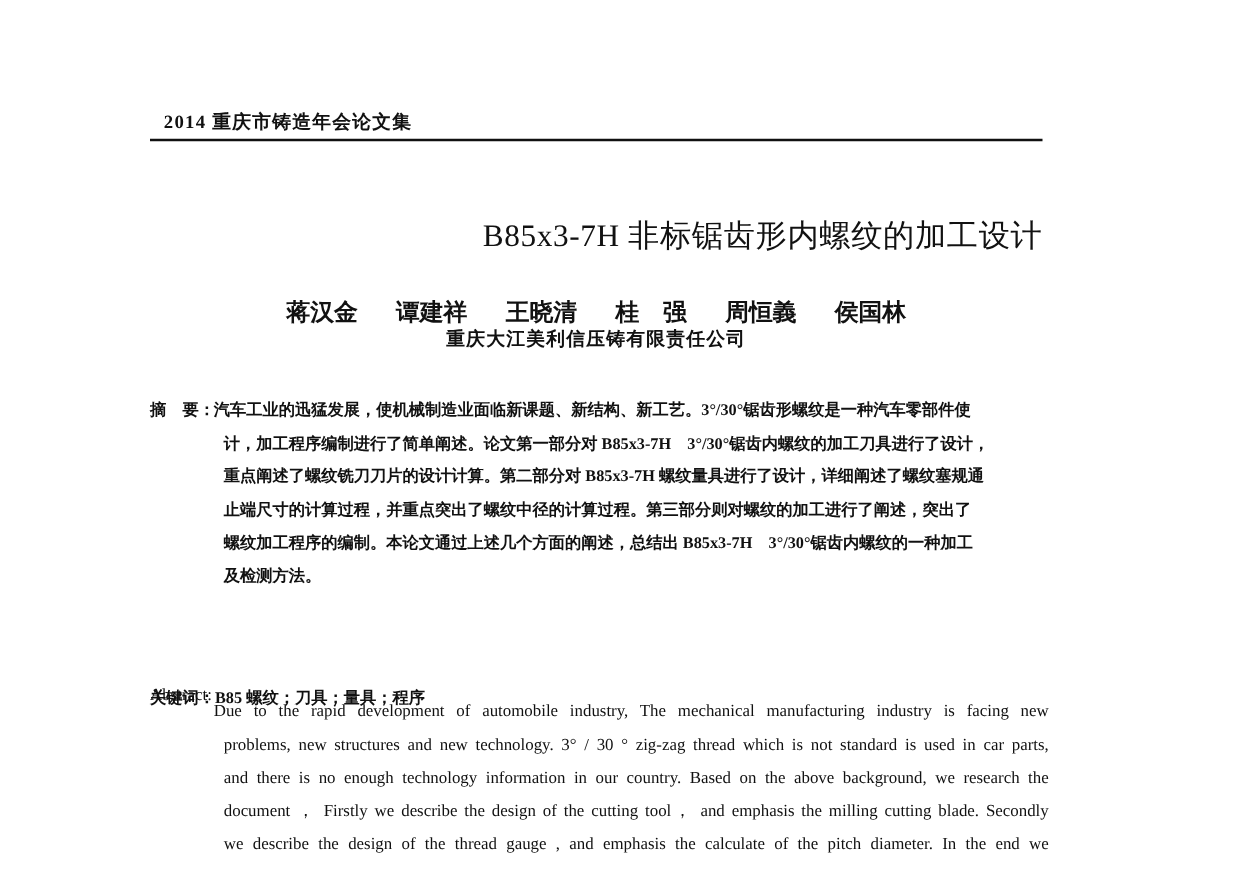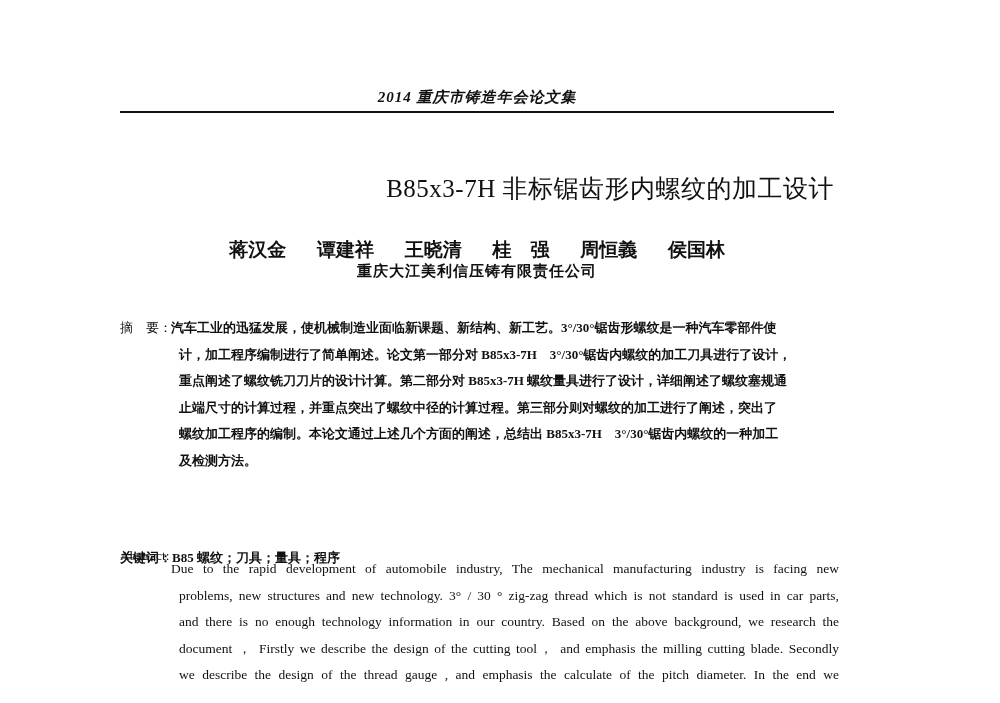--- a/index.html
+++ b/index.html
@@ -10,28 +10,26 @@
   body {
     width: 1000px;
     height: 703px;
     position: relative;
     overflow: hidden;
     color: #111111;
     font-family: "Liberation Serif", "DejaVu Serif", serif;
   }
   .running-head {
     position: absolute;
-    left: 120px;
+    left: 131px;
     top: 88px;
     width: 714px;
-    text-align: center;
     font-size: 15px;
     font-weight: bold;
     letter-spacing: 1px;
-    font-style: italic;
   }
   .head-rule {
     position: absolute;
     left: 120px;
     top: 111px;
     width: 714px;
     height: 2px;
     background: #111111;
   }
   .title {
@@ -68,21 +66,21 @@
     position: absolute;
     left: 120px;
     top: 315px;
     width: 720px;
   }
   .cn-label {
     position: absolute;
     left: 0;
     top: 0;
     font-size: 13px;
-    font-weight: normal;
+    font-weight: bold;
     line-height: 26px;
   }
   .cn-lines {
     position: absolute;
     left: 59px;
     top: 0;
     width: 660px;
   }
   .cn-line {
     font-size: 13px;

